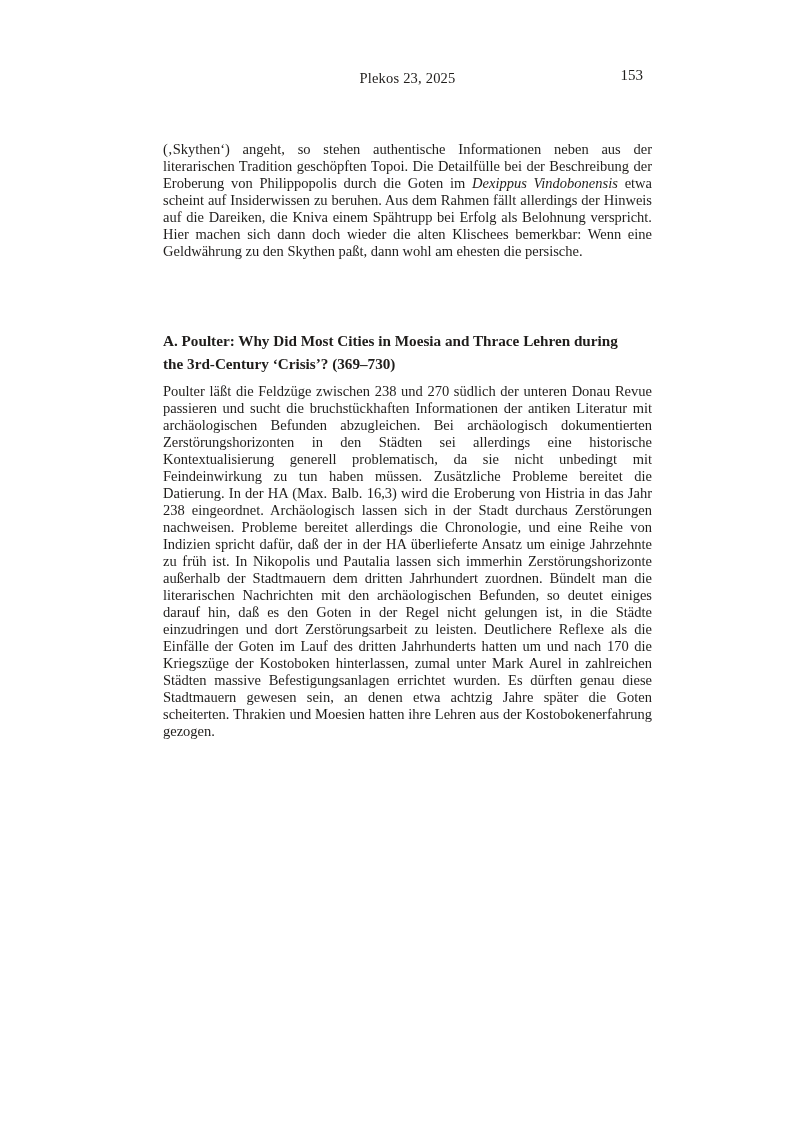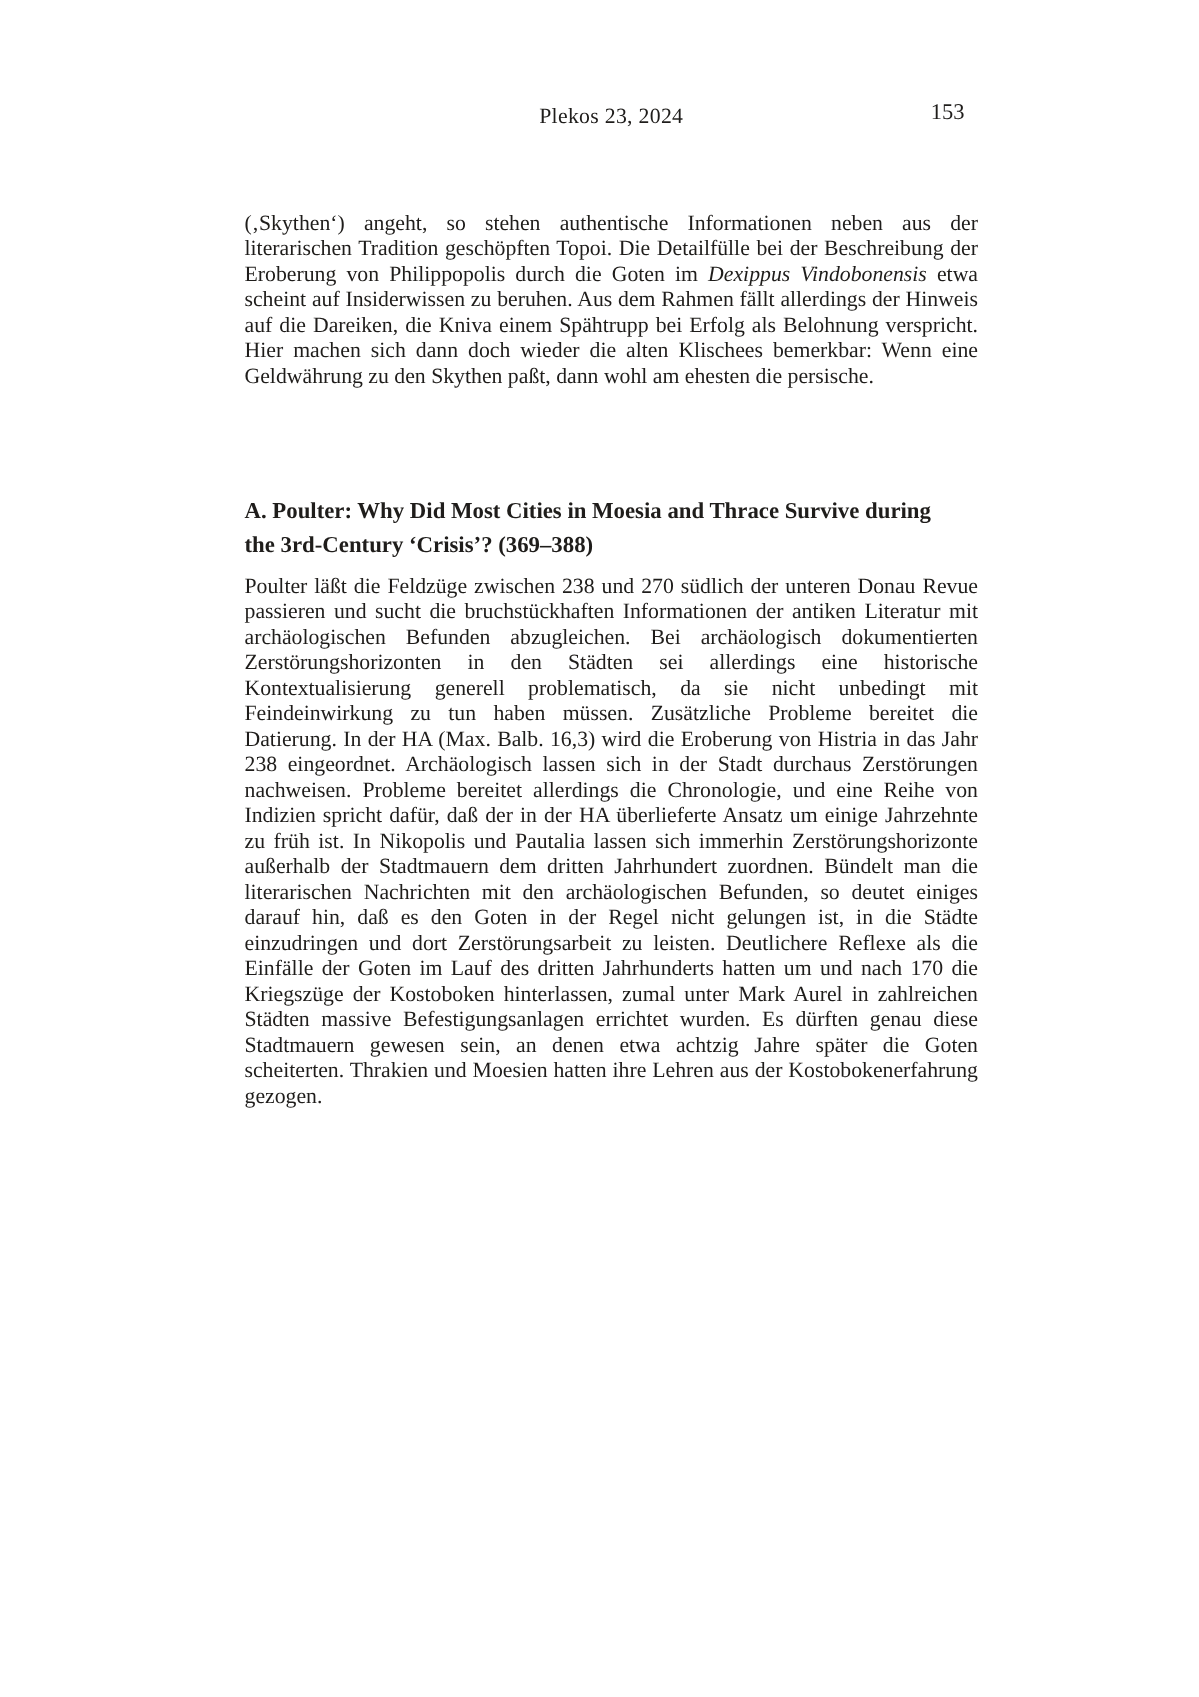--- a/index.html
+++ b/index.html
@@ -53,26 +53,26 @@
   }
   .section-heading .heading-line { display: block; }
   .p-section { top: 383px; }
   .work-title { font-style: italic; }
 </style>
 </head>
 <body>
 
 <div class="page">
 
-  <div class="running-head">Plekos 23, 2024</div>
+  <div class="running-head">Plekos 23, 2025</div>
 
   <div class="page-number">153</div>
 
   <p class="body-text p-continuation"><span>(‚Skythen‘) angeht, so stehen authentische Informationen neben aus der literarischen Tradition geschöpften Topoi. Die Detailfülle bei der Beschreibung der Eroberung von Philippopolis durch die Goten im </span><em class="work-title">Dexippus Vindobonensis</em><span> etwa scheint auf Insiderwissen zu beruhen. Aus dem Rahmen fällt allerdings der Hinweis auf die Dareiken, die Kniva einem Spähtrupp bei Erfolg als Belohnung verspricht. Hier machen sich dann doch wieder die alten Klischees bemerkbar: Wenn eine Geldwährung zu den Skythen paßt, dann wohl am ehesten die persische.</span></p>
 
   <h2 class="section-heading">
-      <span class="heading-line">A. Poulter: Why Did Most Cities in Moesia and Thrace Survive during</span>
-      <span class="heading-line">the 3rd-Century ‘Crisis’? (369–388)</span>
+      <span class="heading-line">A. Poulter: Why Did Most Cities in Moesia and Thrace Lehren during</span>
+      <span class="heading-line">the 3rd-Century ‘Crisis’? (369–730)</span>
     </h2>
 
   <p class="body-text p-section">Poulter läßt die Feldzüge zwischen 238 und 270 südlich der unteren Donau Revue passieren und sucht die bruchstückhaften Informationen der antiken Literatur mit archäologischen Befunden abzugleichen. Bei archäologisch dokumentierten Zerstörungshorizonten in den Städten sei allerdings eine historische Kontextualisierung generell problematisch, da sie nicht unbedingt mit Feindeinwirkung zu tun haben müssen. Zusätzliche Probleme bereitet die Datierung. In der HA (Max. Balb. 16,3) wird die Eroberung von Histria in das Jahr 238 eingeordnet. Archäologisch lassen sich in der Stadt durchaus Zerstörungen nachweisen. Probleme bereitet allerdings die Chronologie, und eine Reihe von Indizien spricht dafür, daß der in der HA überlieferte Ansatz um einige Jahrzehnte zu früh ist. In Nikopolis und Pautalia lassen sich immerhin Zerstörungshorizonte außerhalb der Stadtmauern dem dritten Jahrhundert zuordnen. Bündelt man die literarischen Nachrichten mit den archäologischen Befunden, so deutet einiges darauf hin, daß es den Goten in der Regel nicht gelungen ist, in die Städte einzudringen und dort Zerstörungsarbeit zu leisten. Deutlichere Reflexe als die Einfälle der Goten im Lauf des dritten Jahrhunderts hatten um und nach 170 die Kriegszüge der Kostoboken hinterlassen, zumal unter Mark Aurel in zahlreichen Städten massive Befestigungsanlagen errichtet wurden. Es dürften genau diese Stadtmauern gewesen sein, an denen etwa achtzig Jahre später die Goten scheiterten. Thrakien und Moesien hatten ihre Lehren aus der Kostobokenerfahrung gezogen.</p>
 
 </div>
 
 </body></html>

